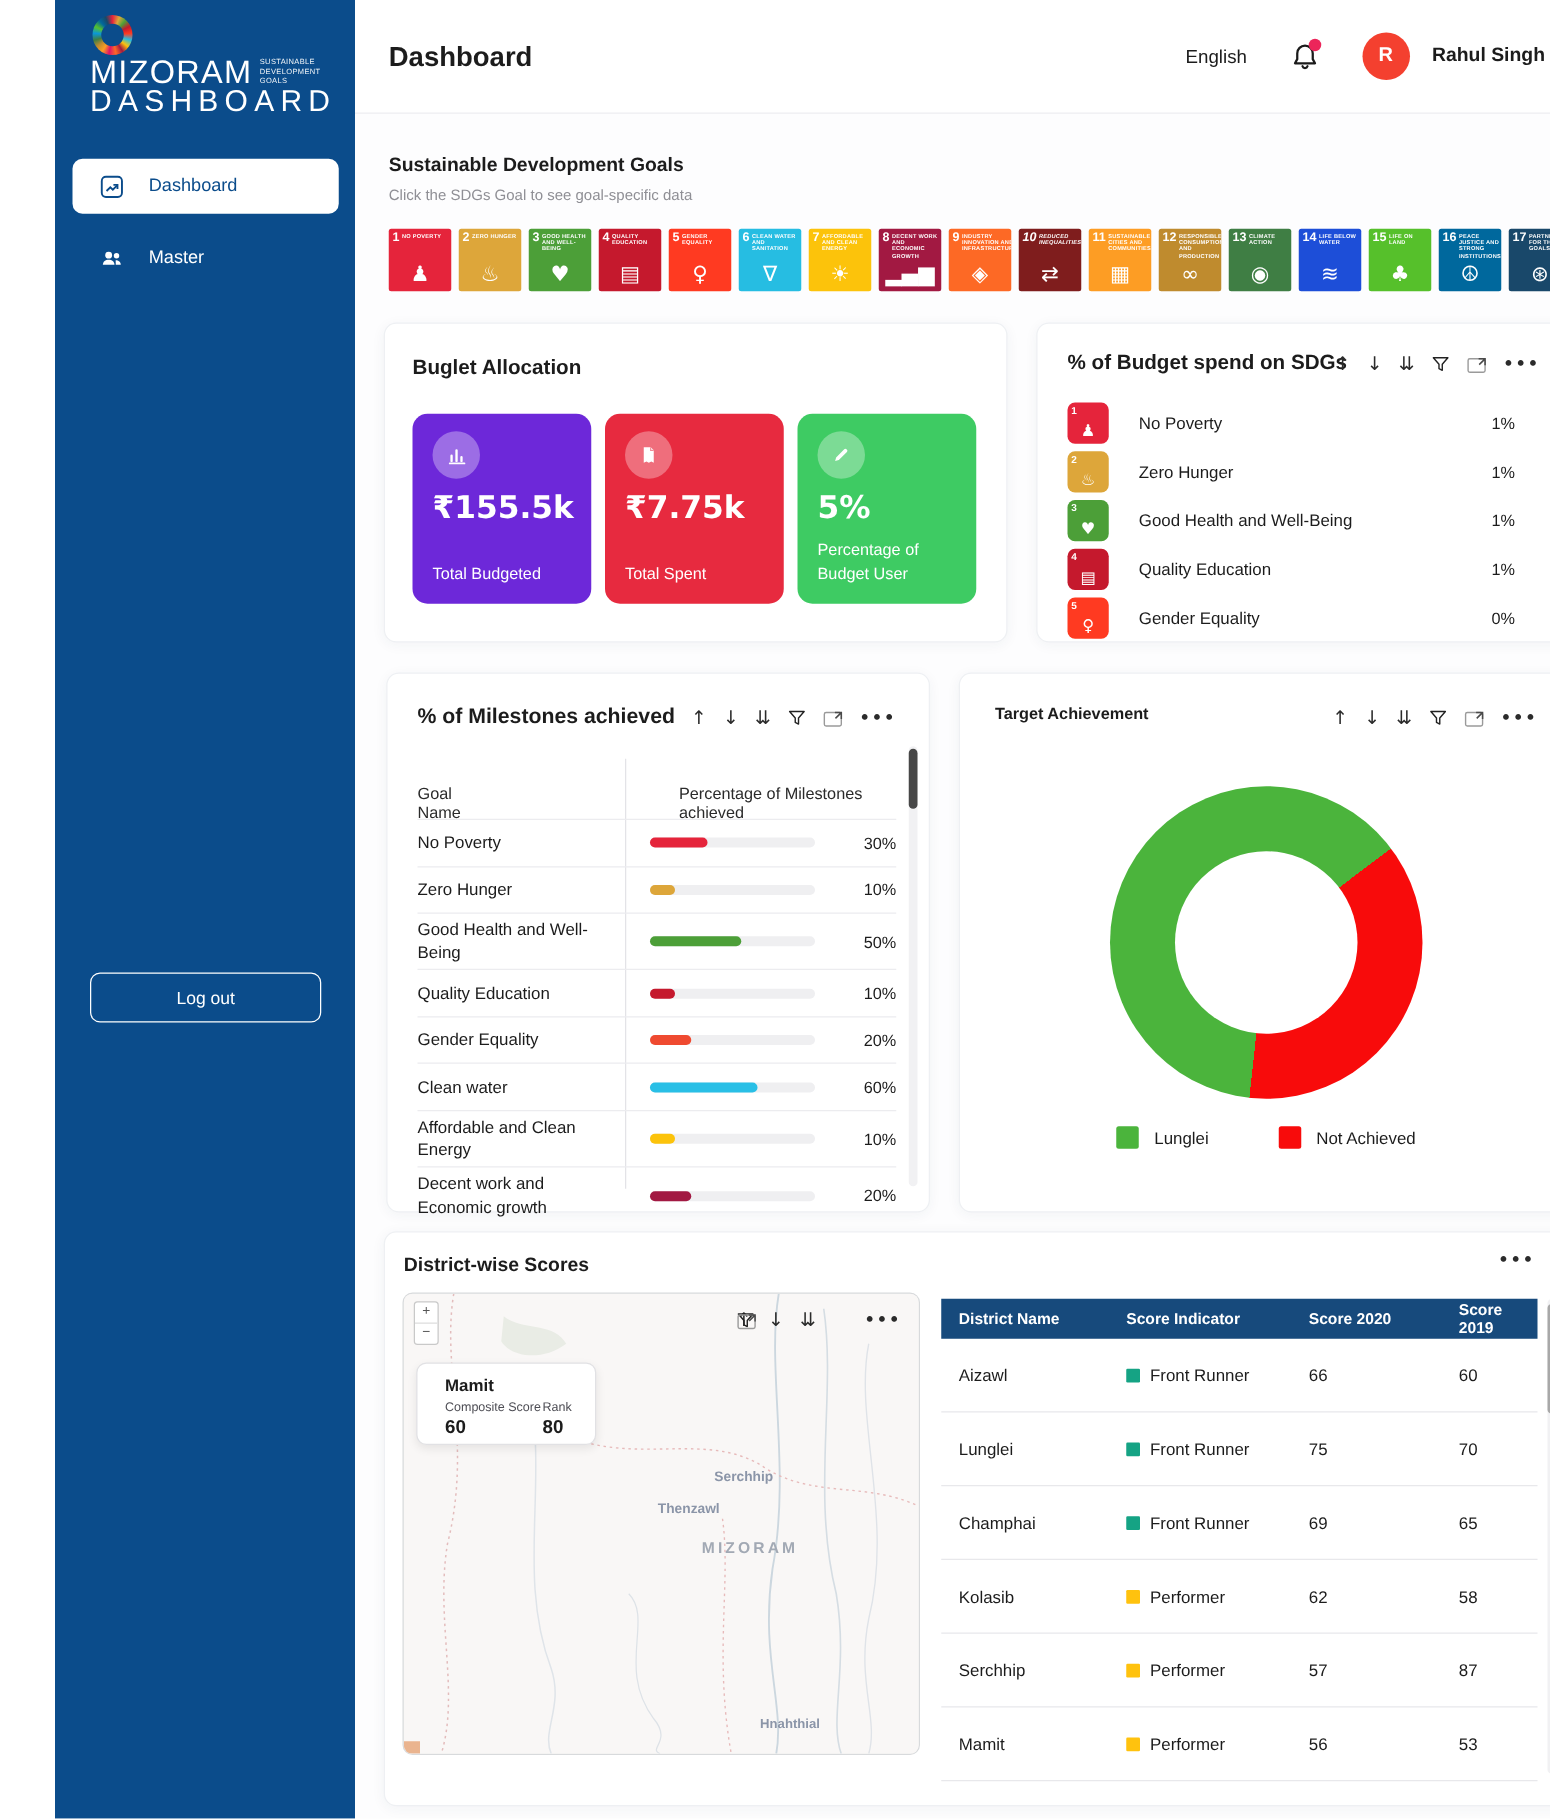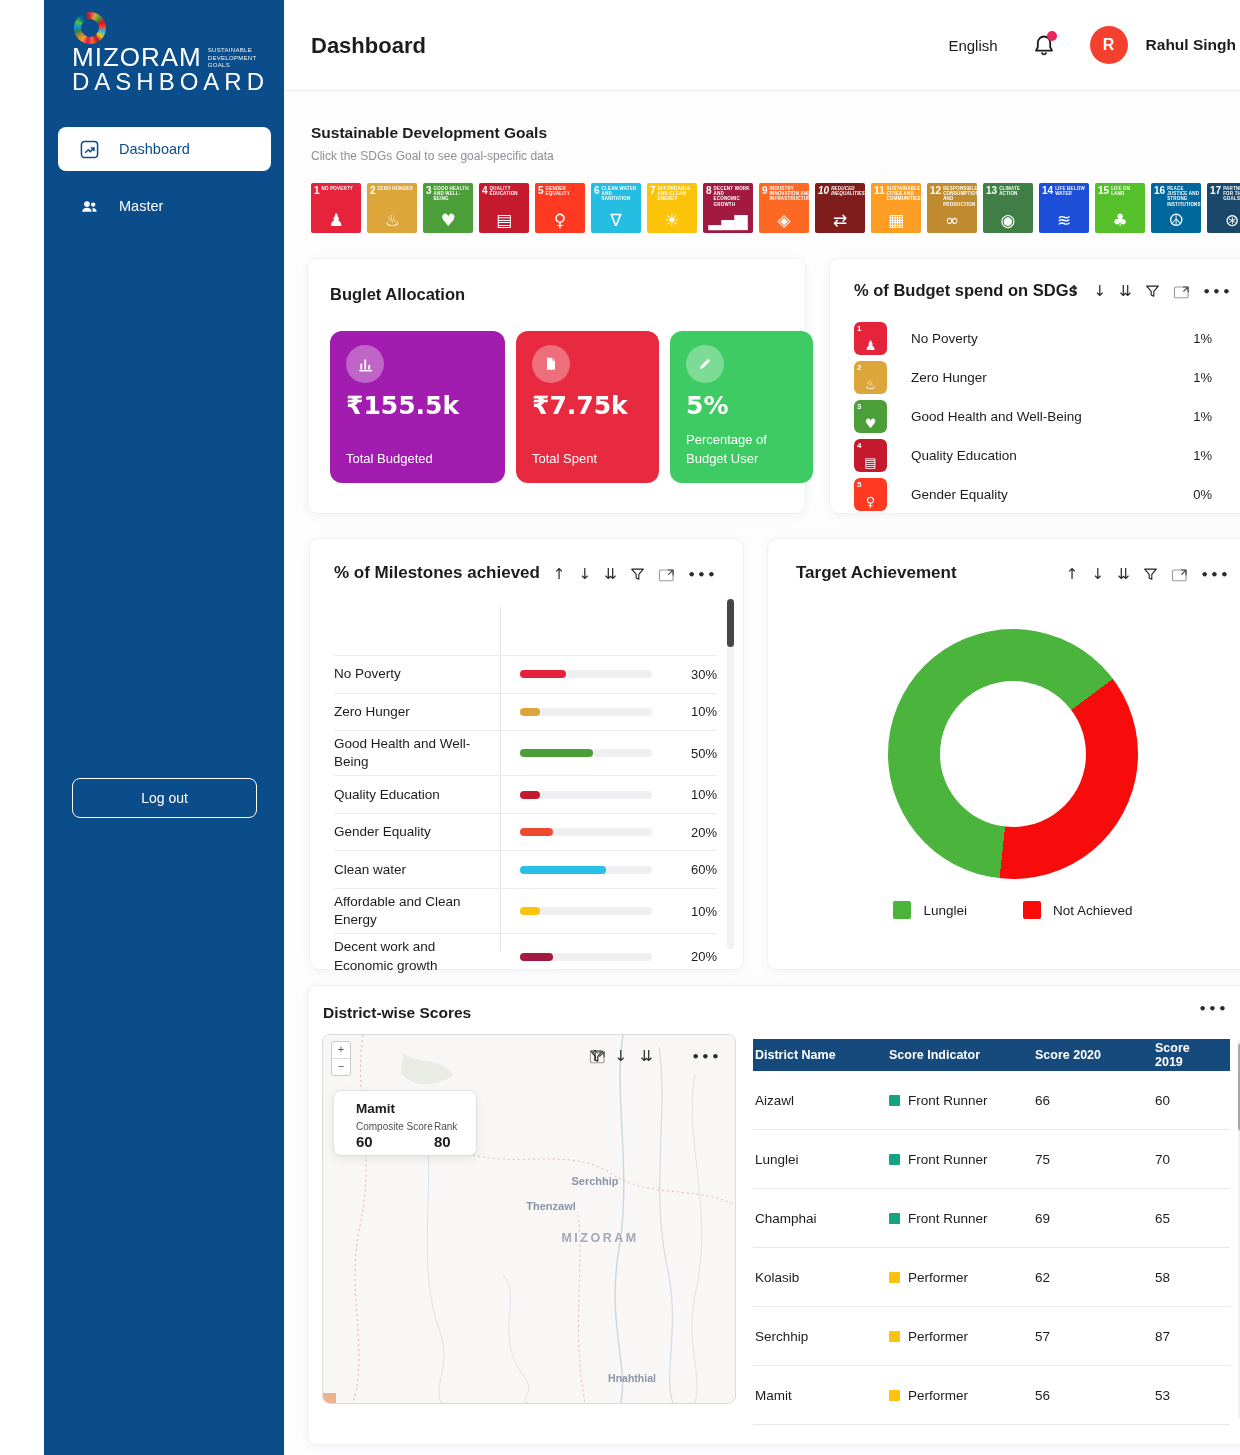--- a/index.html
+++ b/index.html
@@ -86,21 +86,21 @@
   .ms-h2{margin-left:154px;}
   .ms-rows{position:absolute;left:24px;top:116px;right:26px;}
   .ms-row{display:flex;align-items:center;min-height:36.5px;border-top:1px solid #ececef;}
   .ms-name{width:152px;font-size:13.5px;line-height:1.35;padding:4px 10px 4px 0;}
   .ms-track{width:132px;height:8px;border-radius:4px;background:#efeff1;margin-left:24px;position:relative;flex:0 0 132px;}
   .ms-fill{position:absolute;left:0;top:0;height:8px;border-radius:4px;}
   .ms-val{margin-left:auto;font-size:13px;font-weight:500;}
 
   
   .target-card{left:723px;top:538px;width:490px;height:430px;}
-  .target-card .card-title{position:absolute;left:28px;top:24px;font-size:17px;}
+  .target-card .card-title{position:absolute;left:28px;top:24px;font-size:13px;}
   .target-card .toolbar{position:absolute;right:28px;top:28px;}
   .donut{position:absolute;left:120px;top:90px;width:250px;height:250px;border-radius:50%;}
   .donut-hole{position:absolute;left:52px;top:52px;width:146px;height:146px;border-radius:50%;background:#fff;}
   .legend{position:absolute;left:0;right:0;top:362px;display:flex;justify-content:center;gap:56px;}
   .leg-item{display:flex;align-items:center;gap:12px;font-size:13.5px;}
   .leg-sq{width:18px;height:18px;border-radius:2px;}
 
   
   .district-card{left:263px;top:985px;width:950px;height:458px;}
   .district-card .card-title{position:absolute;left:15px;top:18px;font-size:15.5px;}
@@ -115,21 +115,21 @@
   .tooltip{position:absolute;left:10px;top:55px;width:142px;height:64px;background:#fff;border:1px solid #e1e1e4;
            border-radius:8px;box-shadow:0 3px 8px rgba(0,0,0,.08);}
   .tt-title{position:absolute;left:22px;top:10px;font-size:13.5px;font-weight:700;}
   .tt-l1{position:absolute;left:22px;top:30px;font-size:10px;color:#4e4e55;}
   .tt-l2{position:absolute;left:100px;top:30px;font-size:10px;color:#4e4e55;}
   .tt-v1{position:absolute;left:22px;top:42px;font-size:15px;font-weight:700;}
   .tt-v2{position:absolute;left:100px;top:42px;font-size:15px;font-weight:700;}
   .dtable{position:absolute;left:445px;top:53px;width:477px;}
   .dt-head{display:flex;height:32px;align-items:center;color:#fff;font-size:12.5px;font-weight:600;background:#174A7C;}
   .dt-row{display:flex;height:58px;align-items:center;border-bottom:1px solid #e8e8eb;font-size:13.5px;}
-  .c1{width:134px;padding-left:2px;}
+  .c1{width:134px;padding-left:14px;}
   .c2{width:144px;display:flex;align-items:center;gap:8px;}
   .c3{width:120px;padding-left:2px;}
   .c4{width:60px;}
   .ind-sq{width:11px;height:11px;border-radius:1px;display:inline-block;}
 </style>
 </head>
 <body>
 
 <div class="page">
 
@@ -321,21 +321,21 @@
       <span class="tile-num">17</span>
       <span class="tile-label">PARTNERSHIPS FOR THE GOALS</span>
     </div>
     <div class="tile-glyph">⊛</div>
   </div>
 </div>
 
   <section class="card budget-card">
     <div class="card-title">Buglet Allocation</div>
     <div class="stats" id="stats">
-  <div class="stat" style="background: #a21caf; padding-left: 32px;">
+  <div class="stat" style="background: #6d28d9;">
     <span class="stat-ic">
             <svg viewBox="0 0 18 18" width="17" height="17">
               <path d="M4.5 13.5V9M8.7 13.5V4.5M12.9 13.5v-3.2" stroke="#fff" stroke-width="2" stroke-linecap="round"></path>
               <path d="M3 15.6h12.4" stroke="#fff" stroke-width="1.6" stroke-linecap="round"></path>
             </svg>
           </span>
     <span class="stat-value">₹155.5k</span>
     <span class="stat-label">Total Budgeted</span>
   </div>
 
@@ -449,20 +449,24 @@
           <svg width="17" height="15" viewBox="0 0 17 16">
             <rect x="1" y="3.2" width="14.5" height="11.5" rx="1.5" fill="none" stroke="#9a9a9a" stroke-width="1.2"></rect>
             <path d="M10 3.2h5.5v5.5M15.2 3.5l-4.7 4.7" fill="none" stroke="#4a4a4a" stroke-width="1.3"></path>
           </svg>
         </span>
         <span class="tb-icon">
           <span class="dots">•••</span>
         </span>
       </div>
     <div class="ms-vline"></div>
+    <div class="ms-head">
+      <span>Goal Name</span>
+      <span class="ms-h2">Percentage of Milestones achieved</span>
+    </div>
     <div class="ms-rows" id="ms-rows">
   <div class="ms-row">
     <span class="ms-name">No Poverty</span>
     <span class="ms-track">
       <span class="ms-fill" style="width: 35%; background: rgb(229, 36, 59);"></span>
     </span>
     <span class="ms-val">30%</span>
   </div>
 
   <div class="ms-row">

